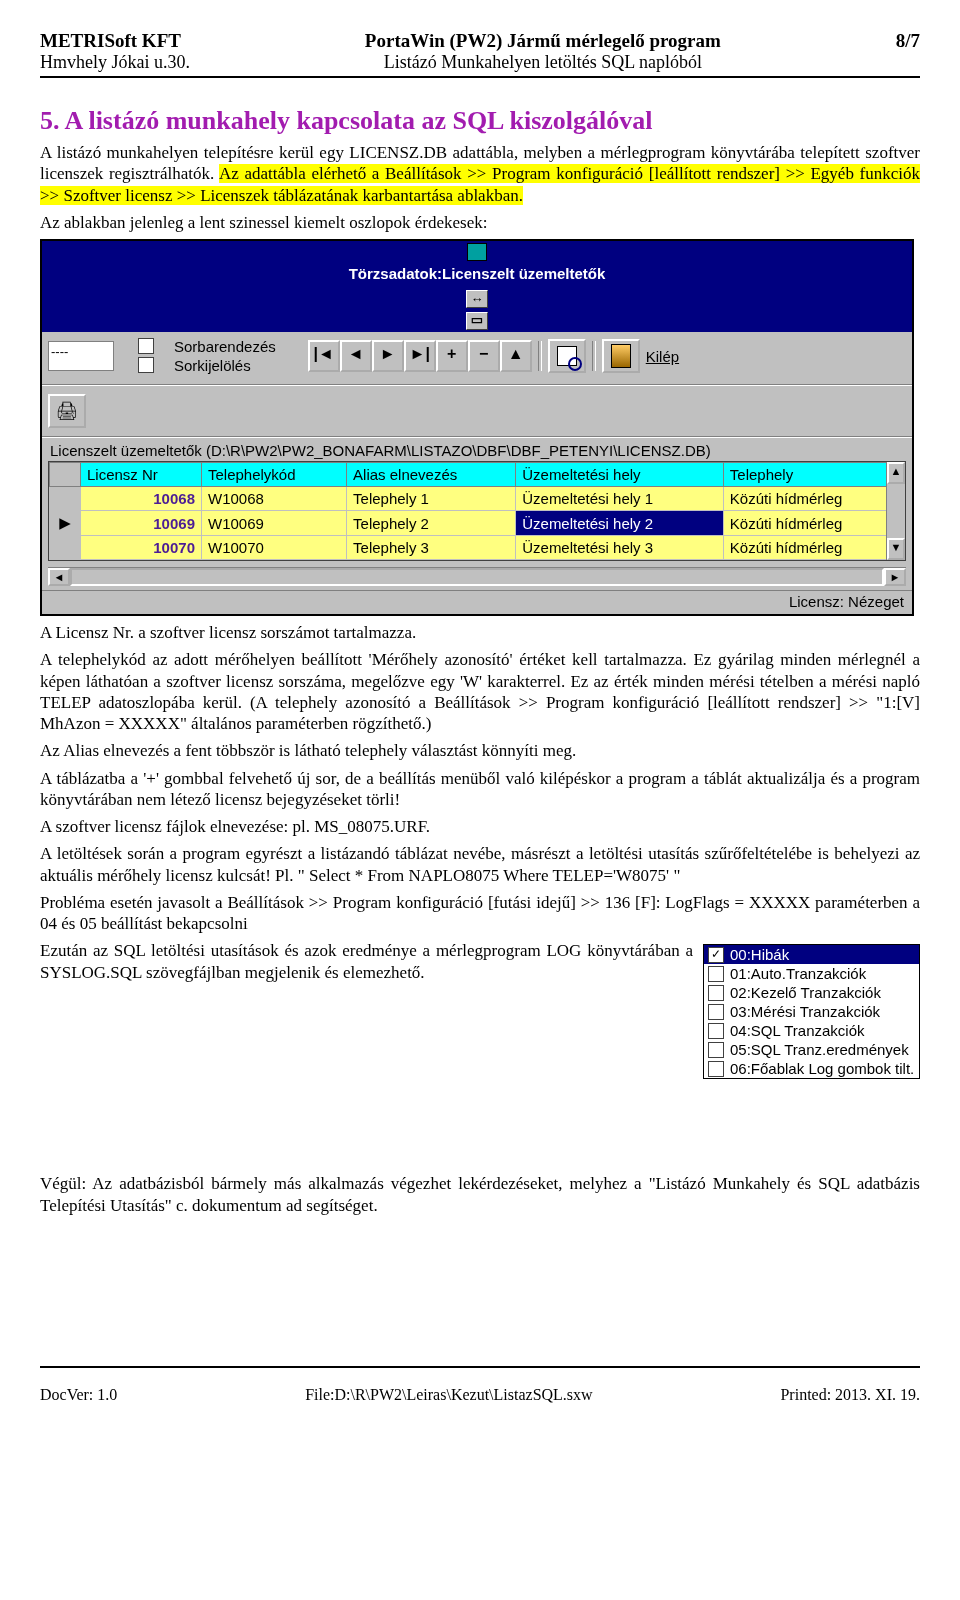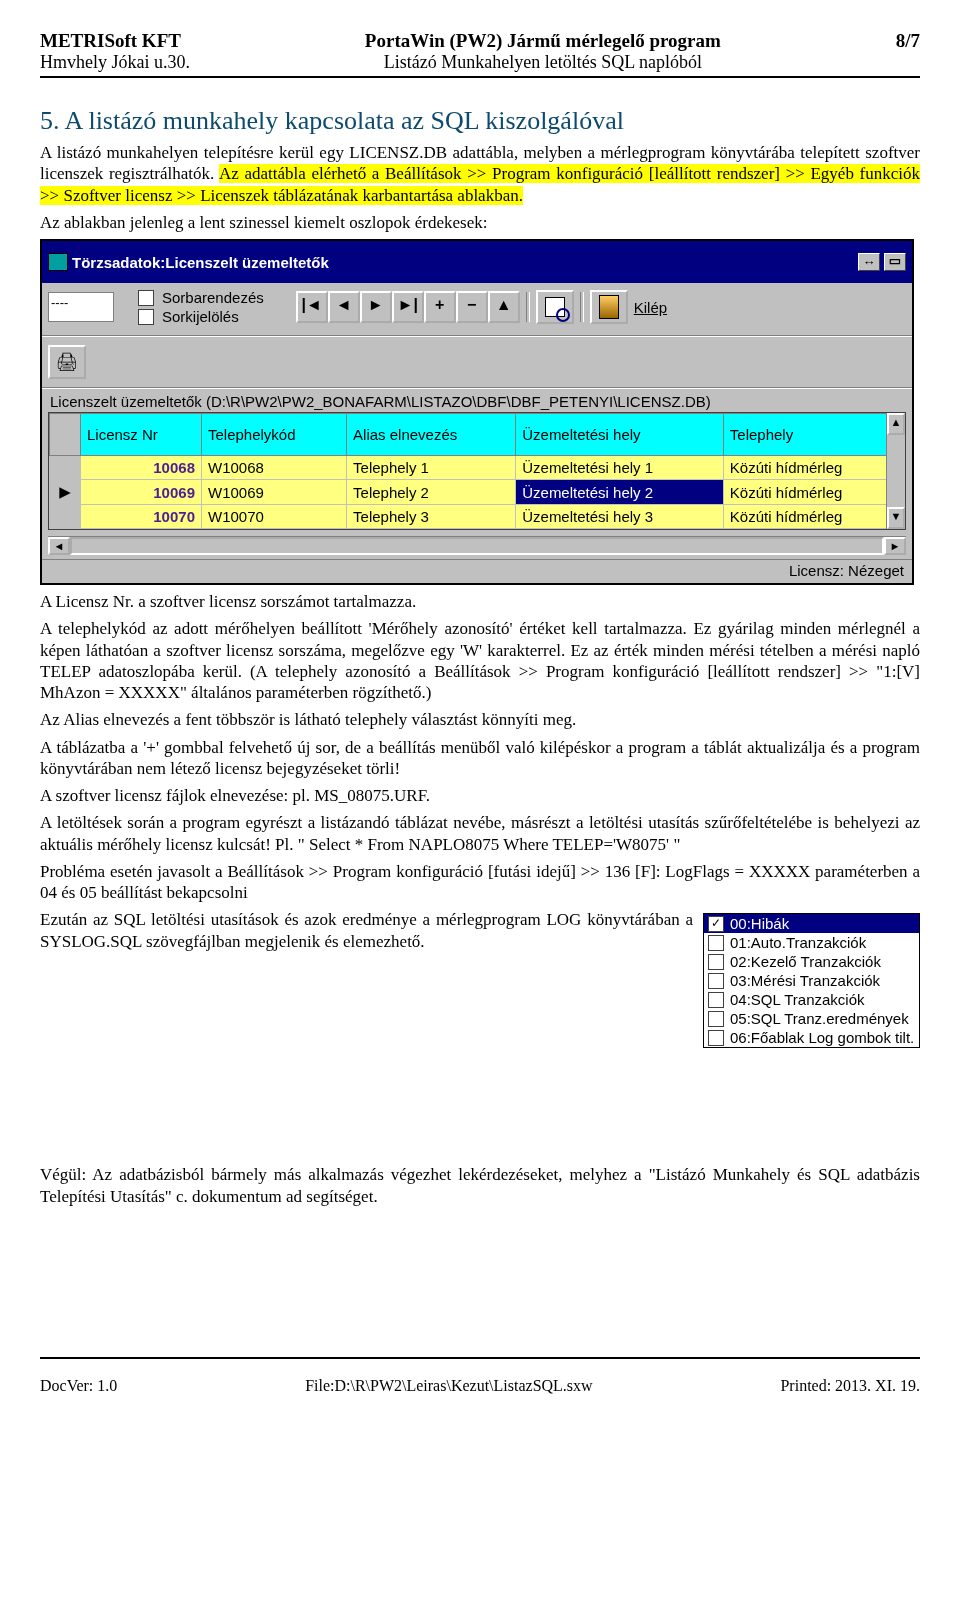--- a/index.html
+++ b/index.html
@@ -17,23 +17,23 @@
     justify-content: space-between;
     font-size: 19px;
     border-bottom: 2px solid #000;
     padding-bottom: 3px;
   }
   .hdr .left { text-align: left; }
   .hdr .center { text-align: center; font-weight: bold; }
   .hdr .right { text-align: right; font-weight: bold; }
   .hdr .line2 { font-weight: normal; font-size: 18px; }
   .section-title {
-    color: #0c4a6e;
+    color: #a21caf;
     font-size: 26px;
-    font-weight: normal;
+    font-weight: bold;
     margin: 28px 0 6px 0;
   }
   .body-text {
     font-size: 17px;
     text-align: justify;
     margin: 6px 0;
     line-height: 1.25;
   }
   .hl { background: #ffff00; }
   
@@ -42,57 +42,58 @@
     background: #c0c0c0;
     font-family: Arial, sans-serif;
     font-size: 15px;
     color: #000;
     margin: 4px 0 6px 0;
     width: 870px;
   }
   .titlebar {
     background: #000080;
     color: #fff;
-    padding: 12px 6px;
+    padding: 2px 6px;
     font-weight: bold;
     display: flex;
     align-items: center;
     gap: 4px;
+    flex-direction: column;
   }
   .tb-icon { width: 18px; height: 16px; background: #00a0a0; border: 1px solid #000; }
   .tb-spacer { flex: 1; }
   .tb-btn { width: 20px; height: 16px; background: #c0c0c0; border: 1px solid #fff; border-right-color:#404040; border-bottom-color:#404040; text-align:center; line-height:14px; font-size:13px; color:#000;}
   .toolbar {
     display: flex;
     align-items: center;
     padding: 6px;
     gap: 6px;
   }
   .dashbox {
     width: 60px; height: 24px; border: 1px solid #808080; background:#fff; font-size:13px; padding:2px;
   }
-  .chk { display:flex; align-items:flex-end; gap:8px; font-size:15px;}
+  .chk { display:flex; align-items:flex-start; gap:20px; font-size:15px;}
   .chk .box { width:14px; height:14px; border:1px solid #404040; background:#fff;}
   .navbtns { display:flex; gap:0; }
   .navbtn {
     width:28px; height:28px; background:#c0c0c0;
     border:2px outset #fff; text-align:center; line-height:24px; font-size:16px; font-weight:bold;
   }
   .iconbox { width:34px; height:30px; border:2px outset #fff; background:#c0c0c0; display:flex; align-items:center; justify-content:center;}
   .printer-icon::before{content:"🖨";font-size:18px;}
   .door-icon { width:18px;height:22px;background:linear-gradient(#ffcc66,#996600);border:1px solid #000;}
   .lookup-icon { width:18px;height:18px;background:#fff;border:1px solid #000;position:relative;}
   .lookup-icon::after{content:"";position:absolute;right:-6px;bottom:-6px;width:10px;height:10px;border:2px solid #000080;border-radius:50%;}
   .sep { width:2px; height:30px; border-left:1px solid #808080; border-right:1px solid #fff;}
   .panel-line { border-top:1px solid #808080; border-bottom:1px solid #fff; margin:4px 0;}
   .group-label { font-size:15px; padding-left:8px; margin-top:2px;}
   .grid-wrap { background:#fff; margin:2px 6px 6px 6px; border:1px solid #404040; position:relative;}
   table.grid { border-collapse:collapse; width:100%; font-size:15px;}
   table.grid th {
-    background:#00ffff; border:1px solid #808080; padding:12px 6px; text-align:left; font-weight:normal;margin-left:40px;
+    background:#00ffff; border:1px solid #808080; padding:3px 6px; text-align:left; font-weight:normal;margin-left:40px;
   }
   table.grid td {
     background:#ffff80; border:1px solid #c0c0c0; padding:3px 6px;
   }
   .rownum { color:#4c1d95; font-weight:bold; text-align:right;}
   .rowhead { background:#c0c0c0 !important; width:18px; text-align:center;}
   .sel-cell { background:#000080 !important; color:#fff;}
   .vscroll { position:absolute; right:0; top:0; bottom:0; width:18px; background:#c0c0c0; border-left:1px solid #808080;}
   .vscroll .arrow { height:18px; background:#c0c0c0; border:2px outset #fff; text-align:center; font-size:11px; line-height:14px;}
   .hscroll { height:18px; background:#c0c0c0; border-top:1px solid #808080; display:flex;}
@@ -278,20 +279,20 @@
           <span>05:SQL Tranz.eredmények</span>
         </div>
       <div class="row">
           <div class="ck"></div>
           <span>06:Főablak Log gombok tilt.</span>
         </div>
     </div>
     <div class="body-text">Ezután az SQL letöltési utasítások és azok eredménye a mérlegprogram LOG könyvtárában a SYSLOG.SQL szövegfájlban megjelenik és elemezhető.</div>
   </div>
 
-  <div class="body-text" style="margin-top:110px">Végül: Az adatbázisból bármely más alkalmazás végezhet lekérdezéseket, melyhez a "Listázó Munkahely és SQL adatbázis Telepítési Utasítás" c. dokumentum ad segítséget.</div>
+  <div class="body-text" style="margin-top:88px">Végül: Az adatbázisból bármely más alkalmazás végezhet lekérdezéseket, melyhez a "Listázó Munkahely és SQL adatbázis Telepítési Utasítás" c. dokumentum ad segítséget.</div>
 
   <div class="ftr">
     <div>DocVer: 1.0</div>
     <div>File:D:\R\PW2\Leiras\Kezut\ListazSQL.sxw</div>
     <div>Printed: 2013. XI. 19.</div>
   </div>
 </div>
 
 </body></html>

